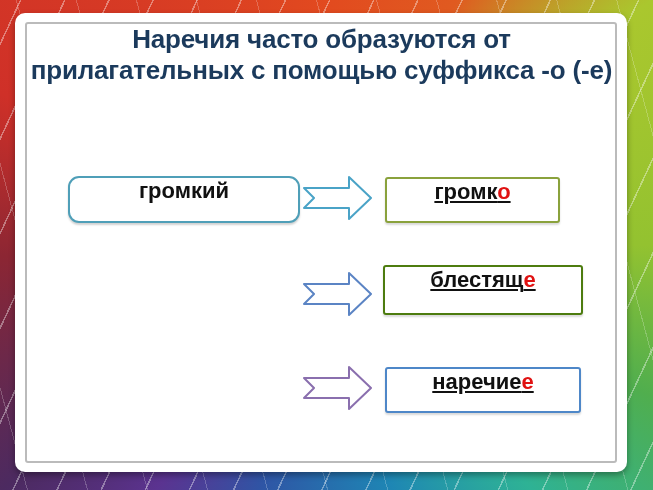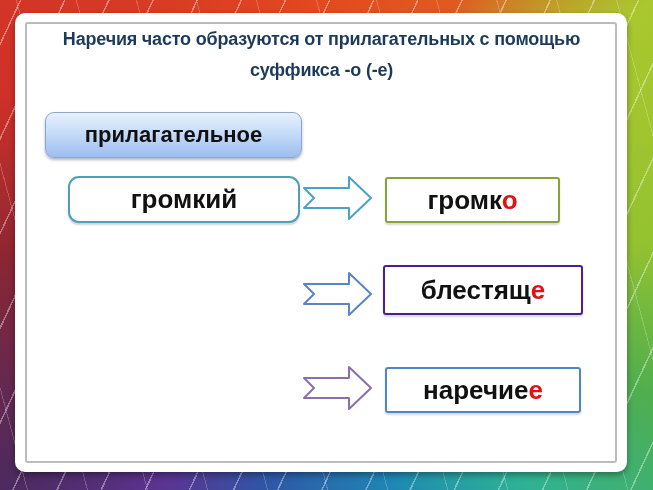--- a/index.html
+++ b/index.html
@@ -21,71 +21,68 @@
     position:absolute;left:15px;top:13px;width:612px;height:459px;
     background:#ffffff;border-radius:10px;
     box-shadow:0 3px 6px rgba(0,0,0,.35);
   }
   .inner-border{
     position:absolute;left:10px;top:9px;right:10px;bottom:9px;
     border:2px solid #bbbbbb;border-radius:3px;
   }
   .title{
     position:absolute;left:14px;top:11px;width:585px;
-    text-align:center;font-size:18px;line-height:31px;font-weight:bold;
+    text-align:center;font-size:26px;line-height:31px;font-weight:bold;
     color:#1b3a5c;letter-spacing:-0.2px;
   }
   .hdr-box{
     position:absolute;height:44px;border-radius:9px;
     display:flex;align-items:center;justify-content:center;
     font-size:22px;font-weight:bold;color:#111111;
     box-shadow:0 2px 3px rgba(110,120,140,.55);
   }
   .hdr-adjective{
     left:30px;top:99px;width:255px;
     background:linear-gradient(#e7f0fd 0%,#c6dcf8 45%,#9cbef0 100%);
     border:1px solid #8ba6cf;
   }
   .hdr-adverb{
     left:337px;top:99px;width:260px;
     background:linear-gradient(#f7fbee 0%,#eaf5cf 45%,#d9ee9f 100%);
     border:1px solid #a7bc72;
   }
   .word-box{
     position:absolute;background:#ffffff;
-    display:flex;align-items:center;justify-content:center;
-    font-size:26px;font-weight:bold;color:#111111;white-space:nowrap;
+    display:flex;justify-content:center;
+    font-size:22px;font-weight:bold;color:#111111;white-space:nowrap;
   }
   .adj-box{width:228px;border-radius:11px;box-shadow:0 2px 2px rgba(0,0,0,.18);}
-  .adv-box{border-radius:3px;box-shadow:0 2px 2px rgba(0,0,0,.15);}
+  .adv-box{border-radius:3px;box-shadow:0 2px 2px rgba(0,0,0,.15);text-decoration:underline;}
   .adj-1{left:53px;top:163px;height:43px;border:2px solid #4f9fb8;}
   .adj-2{left:53px;top:259px;height:45px;border:2px solid #5b84c4;}
   .adj-3{left:53px;top:351px;height:45px;border:2px solid #7a5f96;width:230px;}
   .adv-1{left:370px;top:164px;width:171px;height:42px;border:2px solid #8aa23c;}
-  .adv-2{left:368px;top:252px;width:196px;height:46px;border:2px solid #4c1d95;}
+  .adv-2{left:368px;top:252px;width:196px;height:46px;border:2px solid #4d7c0f;}
   .adv-3{left:370px;top:354px;width:192px;height:42px;border:2px solid #4e87c8;}
   .arrow{position:absolute;width:70px;height:46px;}
   .arrow-1{left:288px;top:162px;}
   .arrow-2{left:288px;top:258px;}
   .arrow-3{left:288px;top:352px;}
   .suffix{color:#e01212;}
 </style>
 </head>
 <body>
 
 <div class="frame-lines"></div>
 
 <div class="panel">
   <div class="inner-border"></div>
 
   <div class="title">Наречия часто образуются от прилагательных с помощью суффикса -о (-е)</div>
 
-  <div class="hdr-box hdr-adjective">
-    <span>прилагательное</span>
-  </div>
 
   <div class="word-box adj-box adj-1">
     <span>громкий</span>
   </div>
   <svg class="arrow arrow-1" viewBox="0 0 70 46">
     <polygon points="1,13 46,13 46,2 68,23 46,44 46,33 1,33 11,23" fill="#ffffff" stroke-width="2" stroke-linejoin="round" stroke="#4aa3c7"></polygon>
   </svg>
   <div class="word-box adv-box adv-1">
     <span><span>громк</span><span class="suffix">о</span></span>
   </div>

